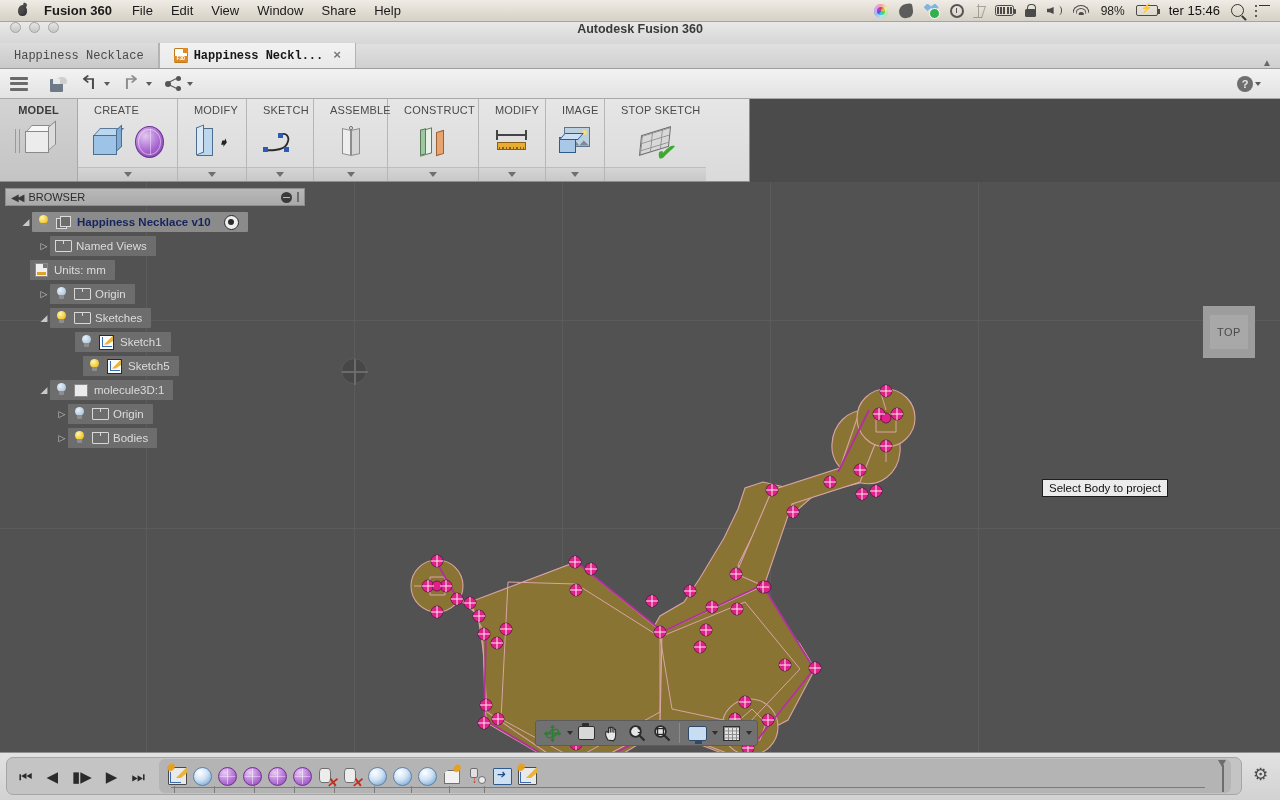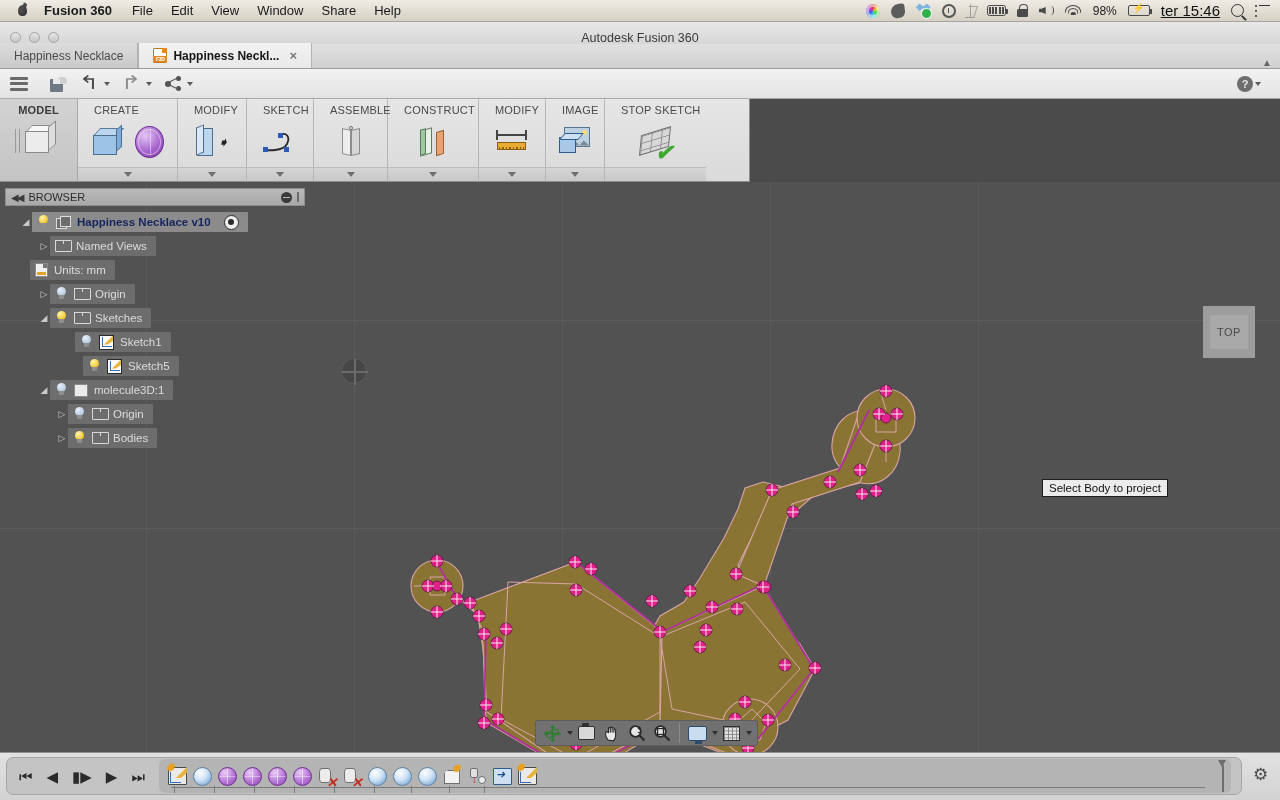--- a/index.html
+++ b/index.html
@@ -68,52 +68,53 @@
   .ic-wifi{ width:17px;height:12px;position:relative;}
   .ic-wifi span{position:absolute;left:50%;transform:translateX(-50%);border:1.7px solid #4a4a4a;
      border-bottom:none;border-radius:50% 50% 0 0/100% 100% 0 0;}
   .ic-wifi span:nth-child(1){width:17px;height:8px;top:0;}
   .ic-wifi span:nth-child(2){width:11px;height:5.5px;top:3.5px;}
   .ic-wifi span:nth-child(3){width:4.5px;height:3px;top:7.5px;background:#4a4a4a;border:none;border-radius:50% 50% 0 0;}
   .batt-pct{ font-size:12px; color:#222; }
   .ic-batt2{ width:22px;height:11px;border:1.5px solid #4a4a4a;border-radius:2px;position:relative;}
   .ic-batt2:before{content:"⚡";position:absolute;left:0;right:0;top:-3px;text-align:center;font-size:9px;color:#4a4a4a;}
   .ic-batt2:after{content:"";position:absolute;right:-3px;top:3px;width:2px;height:5px;background:#4a4a4a;}
-  .mac-clock{ font-size:15px; color:#111;text-decoration:underline; }
+  .mac-clock{ font-size:13px; color:#111; }
   .ic-search{ width:13px;height:13px;border:1.8px solid #333;border-radius:50%;position:relative;}
   .ic-search:after{content:"";position:absolute;right:-4px;bottom:-3px;width:6px;height:1.8px;background:#333;transform:rotate(45deg);}
   .ic-list{ width:15px;height:12px;position:relative;}
   .ic-list span{position:absolute;left:4px;width:11px;height:1.8px;background:#333;}
   .ic-list span:nth-child(1){top:0;} .ic-list span:nth-child(2){top:5px;} .ic-list span:nth-child(3){top:10px;}
   .ic-list i{position:absolute;left:0;width:2px;height:2px;background:#333;border-radius:50%;}
   .ic-list i:nth-of-type(1){top:0;} .ic-list i:nth-of-type(2){top:5px;} .ic-list i:nth-of-type(3){top:10px;}
 
   
   .titlebar{
     position:absolute; left:0; top:22px; width:1280px; height:32px;
     background:linear-gradient(to bottom,#e8e8e8,#cfcfcf);
     border-bottom:1px solid #9a9a9a;
-    display:flex; align-items:center;
+    display:flex; font-weight:bold;
   }
   .traffic{ display:flex; gap:8px; padding-left:10px; }
   .traffic span{ width:11px;height:11px;border-radius:50%;
      background:linear-gradient(to bottom,#e6e6e6,#c6c6c6); border:1px solid #a4a4a4; }
   .wintitle{ position:absolute; left:0; right:0; text-align:center; font-size:12.5px; color:#3a3a3a; }
 
   
   .tabstrip{
     position:absolute; left:0; top:44px; width:1280px; height:25px;
     background:linear-gradient(to bottom,#e0e0e0,#d0d0d0);
     border-bottom:1px solid #9d9d9d;
     display:flex; align-items:flex-end;
   }
   .tab{
     height:25px; display:flex; align-items:center; gap:6px; padding:0 14px;
     font-size:12px; color:#4a4a4a; border-right:1px solid #b3b3b3;
     background:linear-gradient(to bottom,#dcdcdc,#c9c9c9);
+    font-family:Liberation Mono, monospace;
   }
   .tab.active{
     background:linear-gradient(to bottom,#f2f2f2,#e9e9e9);
     color:#161616; font-weight:bold; border-left:1px solid #b3b3b3;align-items:center;
   }
   .f3d-icon{ width:14px;height:15px;position:relative;flex:none; }
   .f3d-icon:before{content:"";position:absolute;inset:0;background:#fff;border:1px solid #c07a1e;border-radius:1px;}
   .f3d-icon:after{content:"F3D";position:absolute;left:0;right:0;bottom:1px;text-align:center;
      font-size:5px;font-weight:bold;color:#fff;background:#e08a20;line-height:6px;letter-spacing:-.3px;}
   .f3d-fold{position:absolute;right:0;top:0;width:5px;height:5px;background:#e08a20;z-index:2;}

